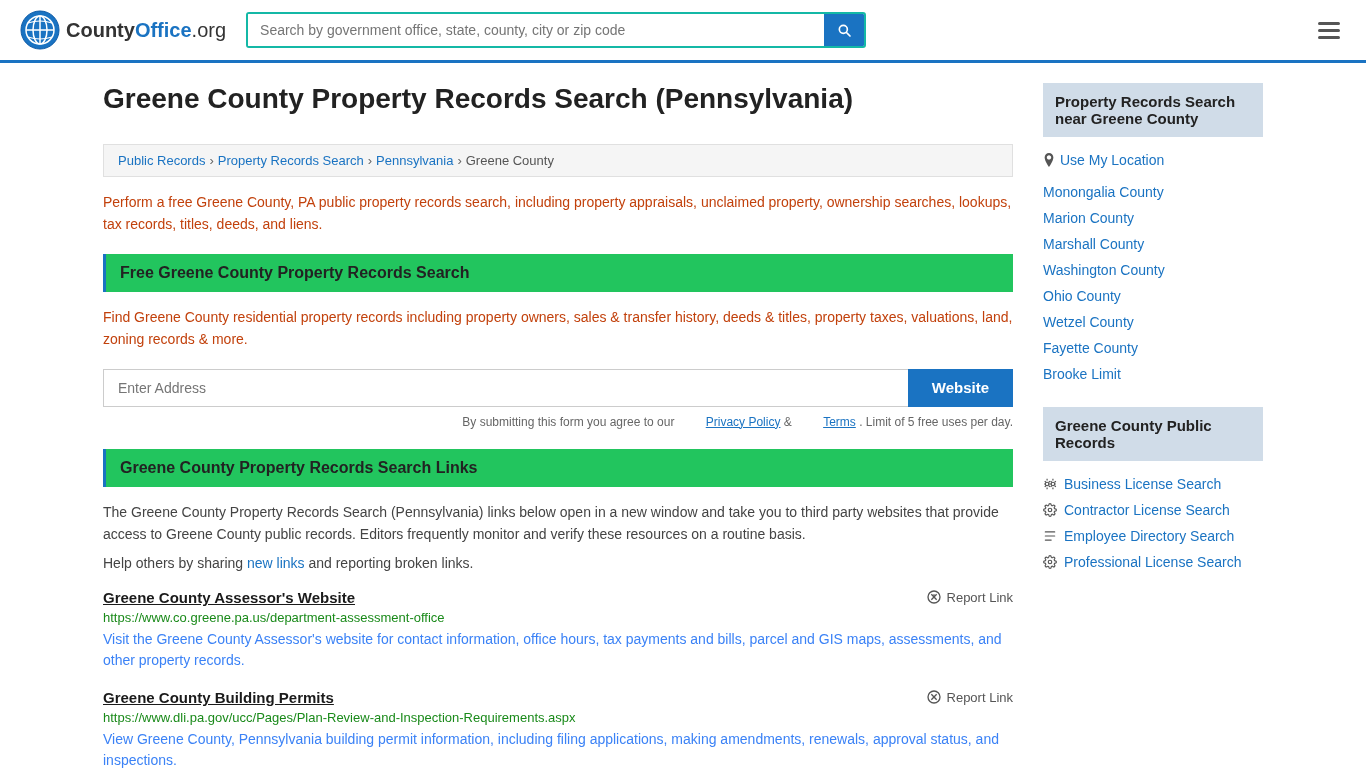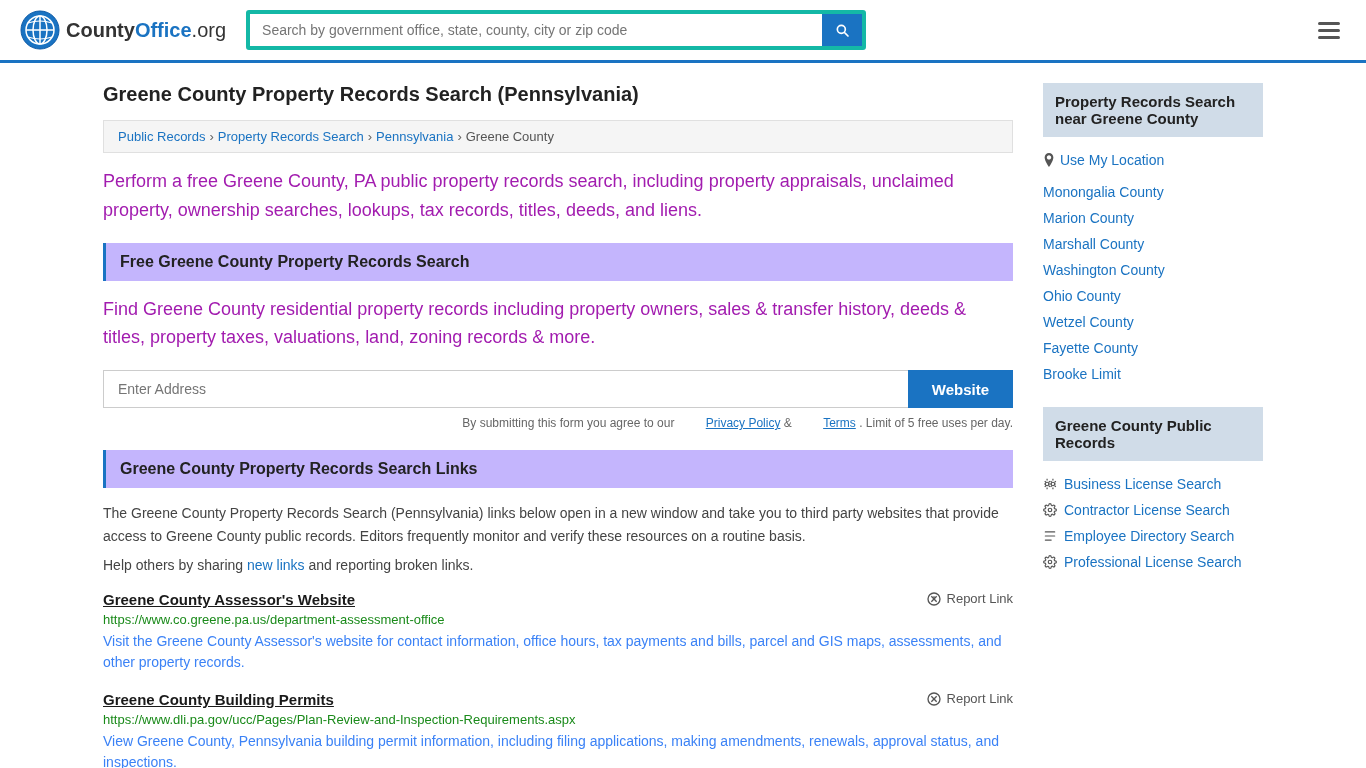--- a/index.html
+++ b/index.html
@@ -21,21 +21,21 @@
       text-decoration: none;
     }
     #logo-icon {
       width: 40px;
       height: 40px;
     }
     #search-bar-container {
       flex: 1;
       max-width: 620px;
       display: flex;
-      border: 4px solid #14b8a6;
+      border: 2px solid #14b8a6;
       border-radius: 3px;
       overflow: hidden;
     }
     #header-search-input {
       flex: 1;
       padding: 8px 12px;
       font-size: 14px;
       border: none;
       outline: none;
       color: #555;
@@ -72,24 +72,24 @@
       max-width: 1200px;
       margin: 0 auto;
       padding: 20px 20px 20px 20px;
       gap: 30px;
     }
     #content { flex: 1; }
     #sidebar { width: 220px; flex-shrink: 0; }
 
     
     #page-title {
-      font-size: 20px;
+      font-size: 28px;
       font-weight: bold;
       color: #222;
-      margin-bottom: 14px;
+      margin-bottom: 29px;
     }
 
     
     #breadcrumb-bar {
       background: #f5f5f5;
       border: 1px solid #e0e0e0;
       padding: 8px 14px;
       font-size: 13px;
       margin-bottom: 14px;
       display: flex;
@@ -100,29 +100,29 @@
     .breadcrumb-link {
       color: #1a73c2;
       text-decoration: none;
       cursor: pointer;
     }
     .breadcrumb-sep { color: #666; }
     .breadcrumb-current { color: #555; }
 
     
     .description-text {
-      font-size: 18px;
-      color: #a21caf;
+      font-size: 14px;
+      color: #c2410c;
       line-height: 1.6;
       margin-bottom: 18px;
     }
 
     
     .section-header {
-      background: #c4b5fd;
+      background: #22c55e;
       border-left: 3px solid #1a73c2;
       padding: 10px 14px;
       font-size: 16px;
       font-weight: bold;
       color: #222;
       margin-bottom: 14px;
     }
 
     
     #property-search-section {

